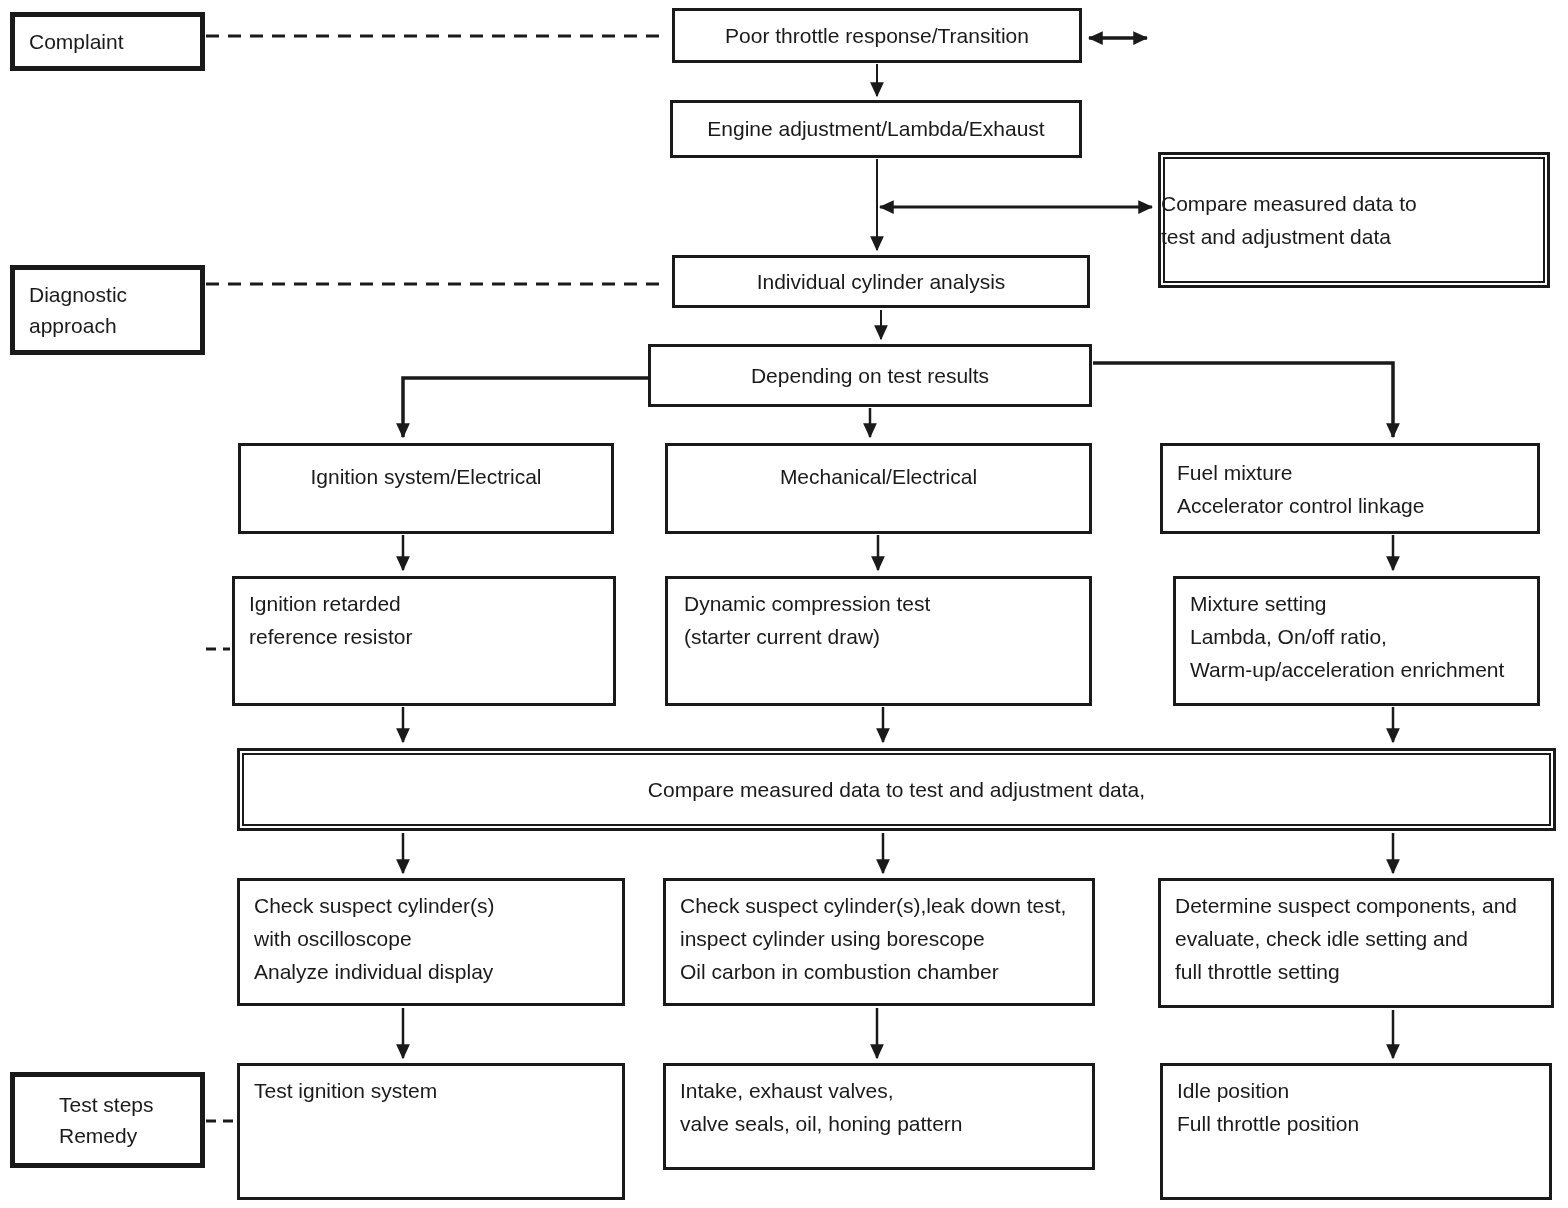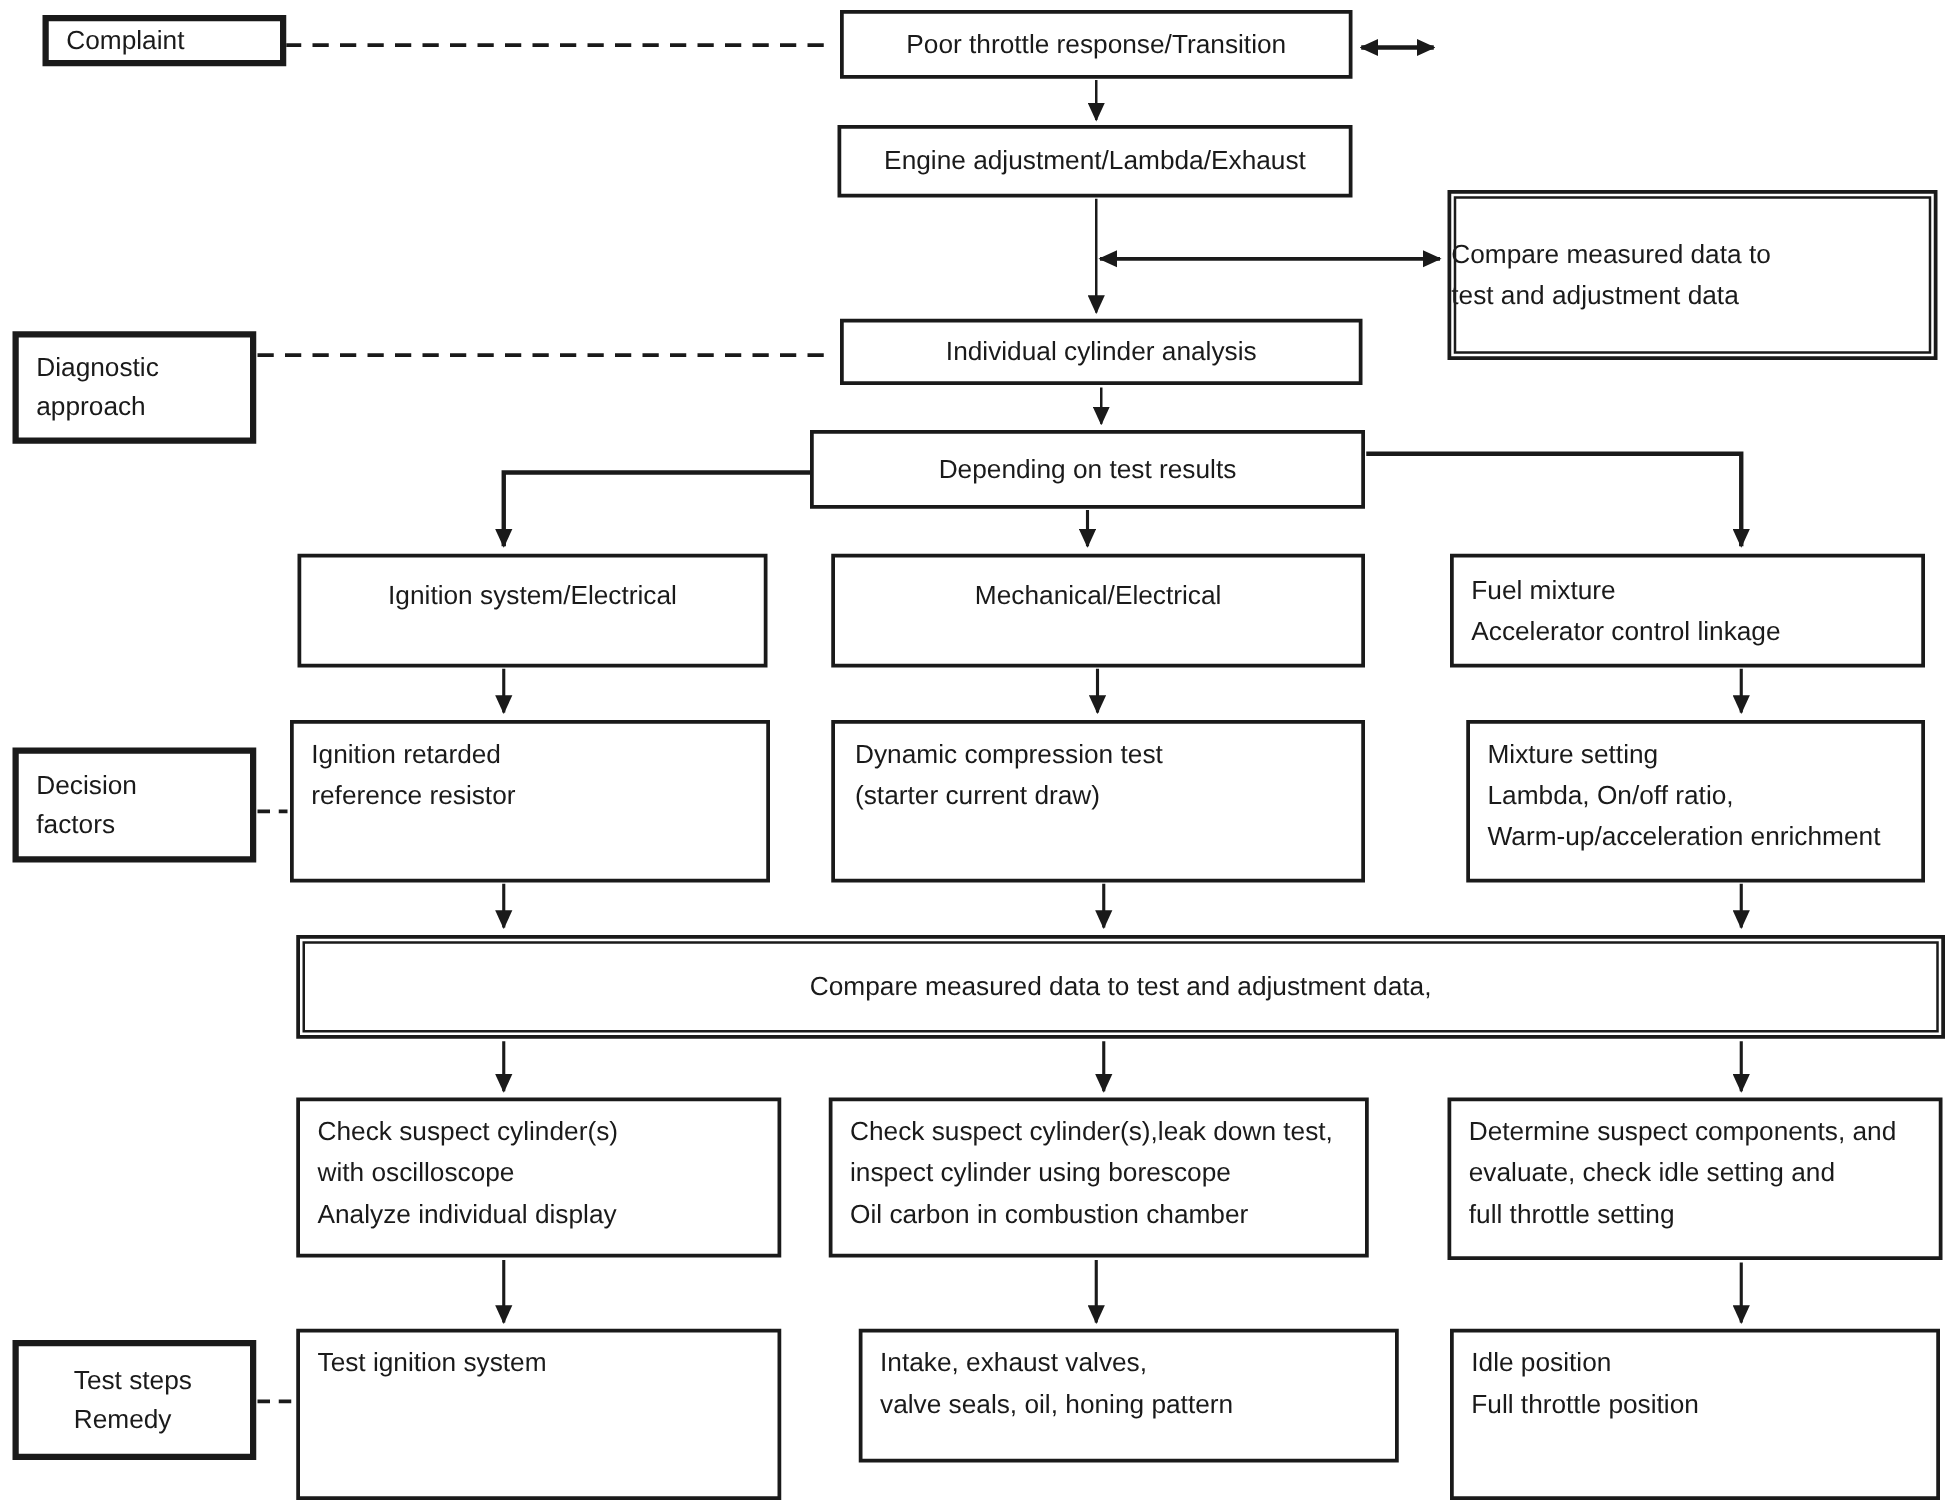--- a/index.html
+++ b/index.html
@@ -90,25 +90,23 @@
 
     <line x1="403" y1="833" x2="403" y2="873" stroke="#1a1a1a" stroke-width="2.5" marker-end="url(#ah)"></line>
     <line x1="883" y1="833" x2="883" y2="873" stroke="#1a1a1a" stroke-width="2.5" marker-end="url(#ah)"></line>
     <line x1="1393" y1="833" x2="1393" y2="873" stroke="#1a1a1a" stroke-width="2.5" marker-end="url(#ah)"></line>
 
     <line x1="403" y1="1008" x2="403" y2="1058" stroke="#1a1a1a" stroke-width="2.5" marker-end="url(#ah)"></line>
     <line x1="877" y1="1008" x2="877" y2="1058" stroke="#1a1a1a" stroke-width="2.5" marker-end="url(#ah)"></line>
     <line x1="1393" y1="1010" x2="1393" y2="1058" stroke="#1a1a1a" stroke-width="2.5" marker-end="url(#ah)"></line>
   </svg>
 
-  <div class="label" style="left:10px; top:12px; width:195px; height:41px;margin-left:24px;">Complaint</div>
+  <div class="label" style="left:10px; top:12px; width:195px; height:59px;">Complaint</div>
   <div class="label" style="left:10px; top:265px; width:195px; height:90px;">Diagnostic
 approach</div>
-  <div class="label" style="left:10px; top:598px; width:195px; height:92px;">Decision
-factors</div>
   <div class="label" style="left:10px; top:1072px; width:195px; height:96px;padding-left:44px;">Test steps
 Remedy</div>
 
   <div class="node center" style="left:672px; top:8px; width:410px; height:55px;">Poor throttle response/Transition</div>
 
   <div class="node center" style="left:670px; top:100px; width:412px; height:58px;">Engine adjustment/Lambda/Exhaust</div>
 
   <div class="node dbl vcenter" style="left:1158px; top:152px; width:392px; height:136px; padding-left:0;">Compare measured data to
 test and adjustment data</div>
 
@@ -135,18 +133,18 @@
 with oscilloscope
 Analyze individual display</div>
   <div class="node" style="left:663px; top:878px; width:432px; height:128px; padding-left:14px;">Check suspect cylinder(s),leak down test,
 inspect cylinder using borescope
 Oil carbon in combustion chamber</div>
   <div class="node" style="left:1158px; top:878px; width:396px; height:130px; padding-left:14px;">Determine suspect components, and
 evaluate, check idle setting and
 full throttle setting</div>
 
   <div class="node" style="left:237px; top:1063px; width:388px; height:137px; padding-left:14px;">Test ignition system</div>
-  <div class="node" style="left:663px; top:1063px; width:432px; height:107px; padding-left:14px;margin-left:24px;">Intake, exhaust valves,
+  <div class="node" style="left:663px; top:1063px; width:432px; height:107px; padding-left:14px;">Intake, exhaust valves,
 valve seals, oil, honing pattern</div>
   <div class="node" style="left:1160px; top:1063px; width:392px; height:137px; padding-left:14px;">Idle position
 Full throttle position</div>
 
 </div>
 
 </body></html>

